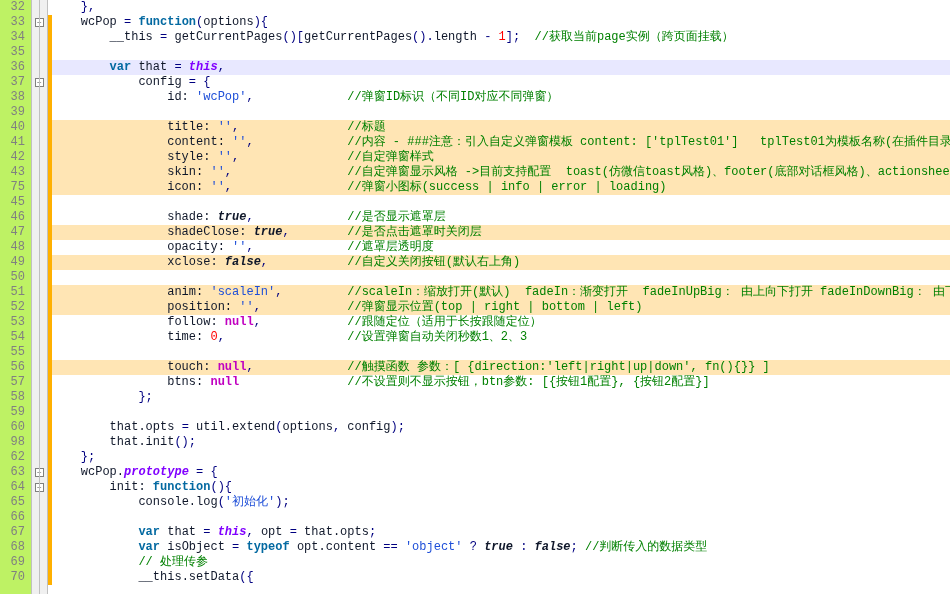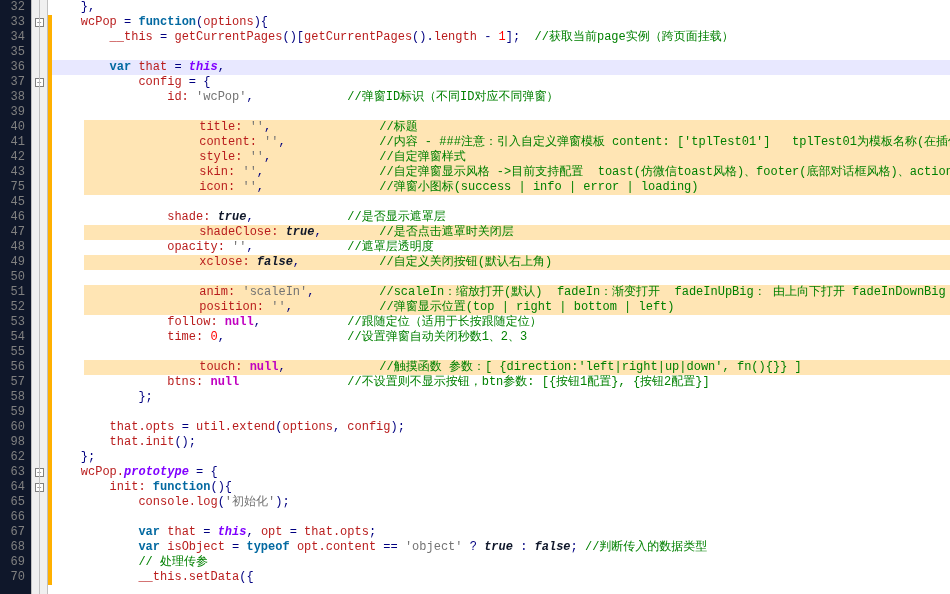--- a/index.html
+++ b/index.html
@@ -1,38 +1,38 @@
 <!DOCTYPE html>
 <html><head>
 <meta charset="utf-8">
 <style>
 * { margin:0; padding:0; box-sizing:border-box; }
 body { font-family:Consolas,'Courier New',monospace; font-size:12px; background:#fff; overflow:hidden; }
 .editor { display:flex; width:950px; height:594px; }
-.gutter { width:32px; background:#0f172a; border-right:1px solid #c0c0c0; text-align:right; color:#808080; flex-shrink:0; }
+.gutter { width:32px; background:#bef264; border-right:1px solid #c0c0c0; text-align:right; color:#808080; flex-shrink:0; }
 .gutter div { height:15px; line-height:15px; padding-right:6px; }
 .fold-col { width:16px; background:#f0f0f0; border-right:1px solid #c0c0c0; flex-shrink:0; position:relative; }
 .fold-col .line { height:15px; display:flex; align-items:center; justify-content:center; }
 .fold-box { width:9px; height:9px; border:1px solid #808080; background:#fff; font-size:8px; line-height:7px; text-align:center; color:#606060; cursor:pointer; }
 .fold-bar { width:1px; height:100%; background:#c0c0c0; position:absolute; left:7px; top:0; z-index:0; }
 .change-col { width:4px; flex-shrink:0; }
 .change-col .c { height:15px; }
 .mod { background:#ffb000; }
 .code { flex:1; overflow:hidden; white-space:pre; }
 .code .row { height:15px; line-height:15px; }
-.hl-y { background:#ffe5b4;margin-left:32px; }
+.hl-y { background:#ffe5b4; }
 .hl-b { background:#e8e8ff;font-family:Liberation Mono, monospace; }
 .s-kw { color:#0369a1; font-weight:bold; }
 .s-kw2 { color:#8000ff; font-weight:bold; font-style:italic; }
 .s-op { color:#000080; }
 .s-num { color:#ff0000; }
-.s-str { color:#737373;text-align:center; }
+.s-str { color:#1d4ed8;text-align:center; }
 .s-cmt { color:#008000; }
 .s-bool { color:#0f172a; font-weight:bold; font-style:italic; }
-.s-id { color:#b91c1c; }
+.s-id { color:#0f172a; }
 .s-pink { color:#c000c0; font-weight:bold; }
 </style>
 </head>
 <body>
 
 <div class="editor">
   <div class="gutter">
       <div>32</div>
       <div>33</div>
       <div>34</div>

